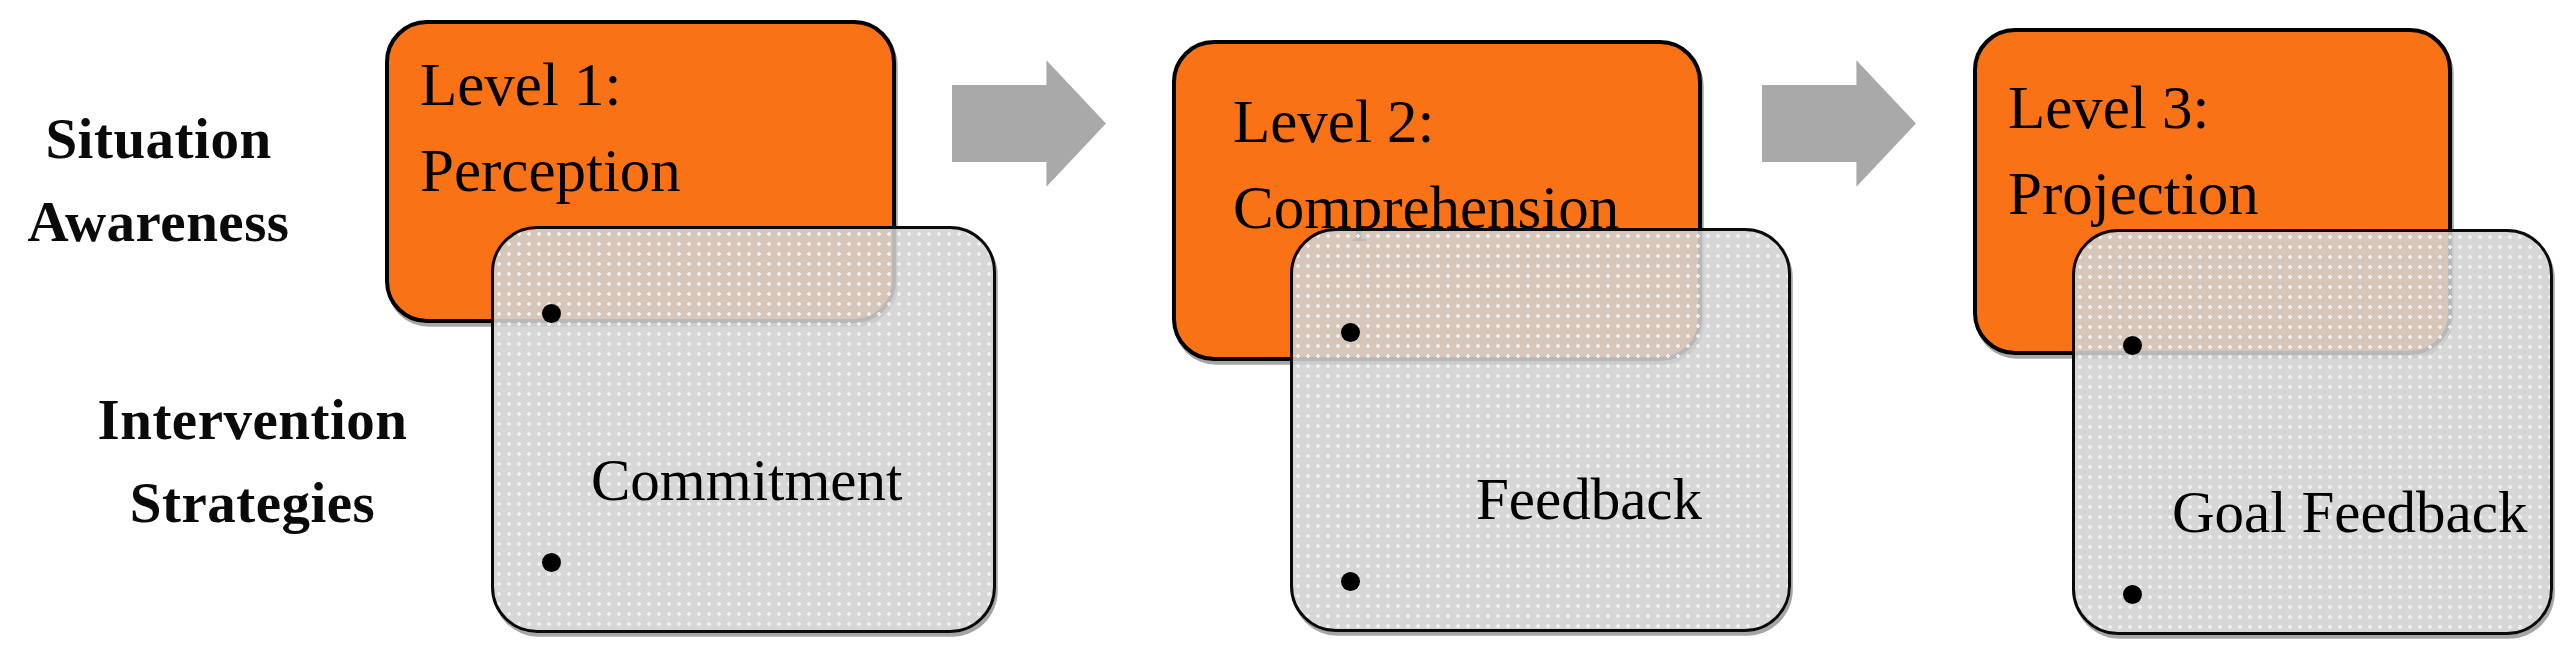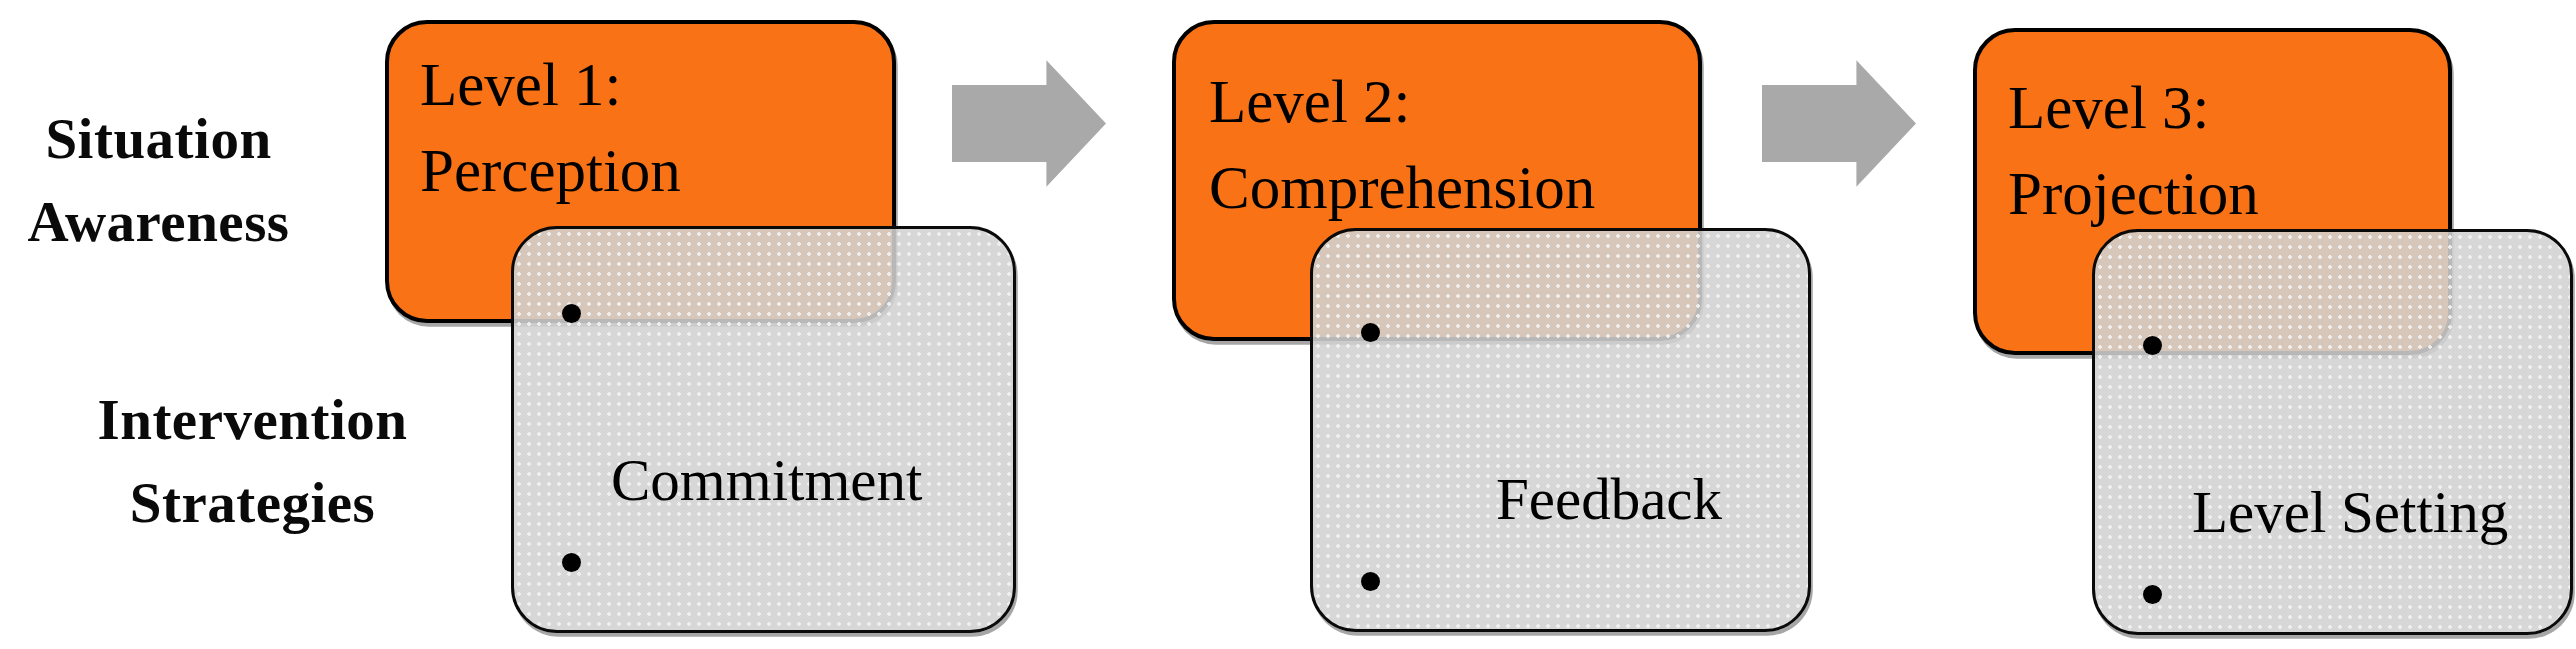--- a/index.html
+++ b/index.html
@@ -36,36 +36,35 @@
     border: 4.6px solid #000000;
     border-radius: 42px;
     box-shadow: 1.8px 3.7px 0 rgba(0,0,0,0.35);
   }
   .level-heading {
     font-size: 61px;
     line-height: 86px;
     white-space: pre-line;
   }
   #white-1 { left: 385px;  top: 20px; width: 511px; height: 303px; }
-  #white-2 { left: 1172px; top: 20px; width: 530px; height: 321px; }
+  #white-2 { left: 1172px; top: 40px; width: 530px; height: 321px; padding-left: 24px; }
   #white-3 { left: 1973px; top: 27.5px; width: 479px; height: 327px; }
   #white-1 .level-heading { padding: 18.4px 9.2px 0 31px; }
   #white-2 .level-heading { padding: 35px 9.2px 0 33px; }
   #white-3 .level-heading { padding: 33px 16px 0 31px; }
 
   
   .box-gray {
     position: absolute;
     background-color: rgba(209, 209, 209, 0.88);
     background-image: radial-gradient(circle, rgba(240,240,240,0.95) 1.6px, rgba(0,0,0,0) 1.7px);
     background-size: 10px 10px;
     border: 3.7px solid #0a0a0a;
     border-radius: 46px;
     box-shadow: 1.8px 3.7px 0 rgba(0,0,0,0.35);
-    margin-left: 20px;
   }
   #gray-1 { left: 491px;  top: 226px; width: 505px; height: 407px; }
   #gray-2 { left: 1290px; top: 228px; width: 501px; height: 404px; text-align: center; }
   #gray-3 { left: 2072px; top: 229px; width: 481px; height: 406px; }
 
   .strategy-list {
     list-style: none;
     font-size: 59px;
     line-height: 83px;
   }
@@ -147,21 +146,21 @@
   </svg>
 
   <div id="white-3" class="box-white">
     <div class="level-heading">Level 3:
 Projection</div>
   </div>
   <div id="gray-3" class="box-gray">
     <ul class="strategy-list">
       <li class="strategy-item">
         <span class="bullet"></span>
-        <span>Level Setting</span>
+        <span>Goal Feedback</span>
       </li>
       <li class="strategy-item">
         <span class="bullet"></span>
         
       </li>
     </ul>
   </div>
 
 </div>
 

